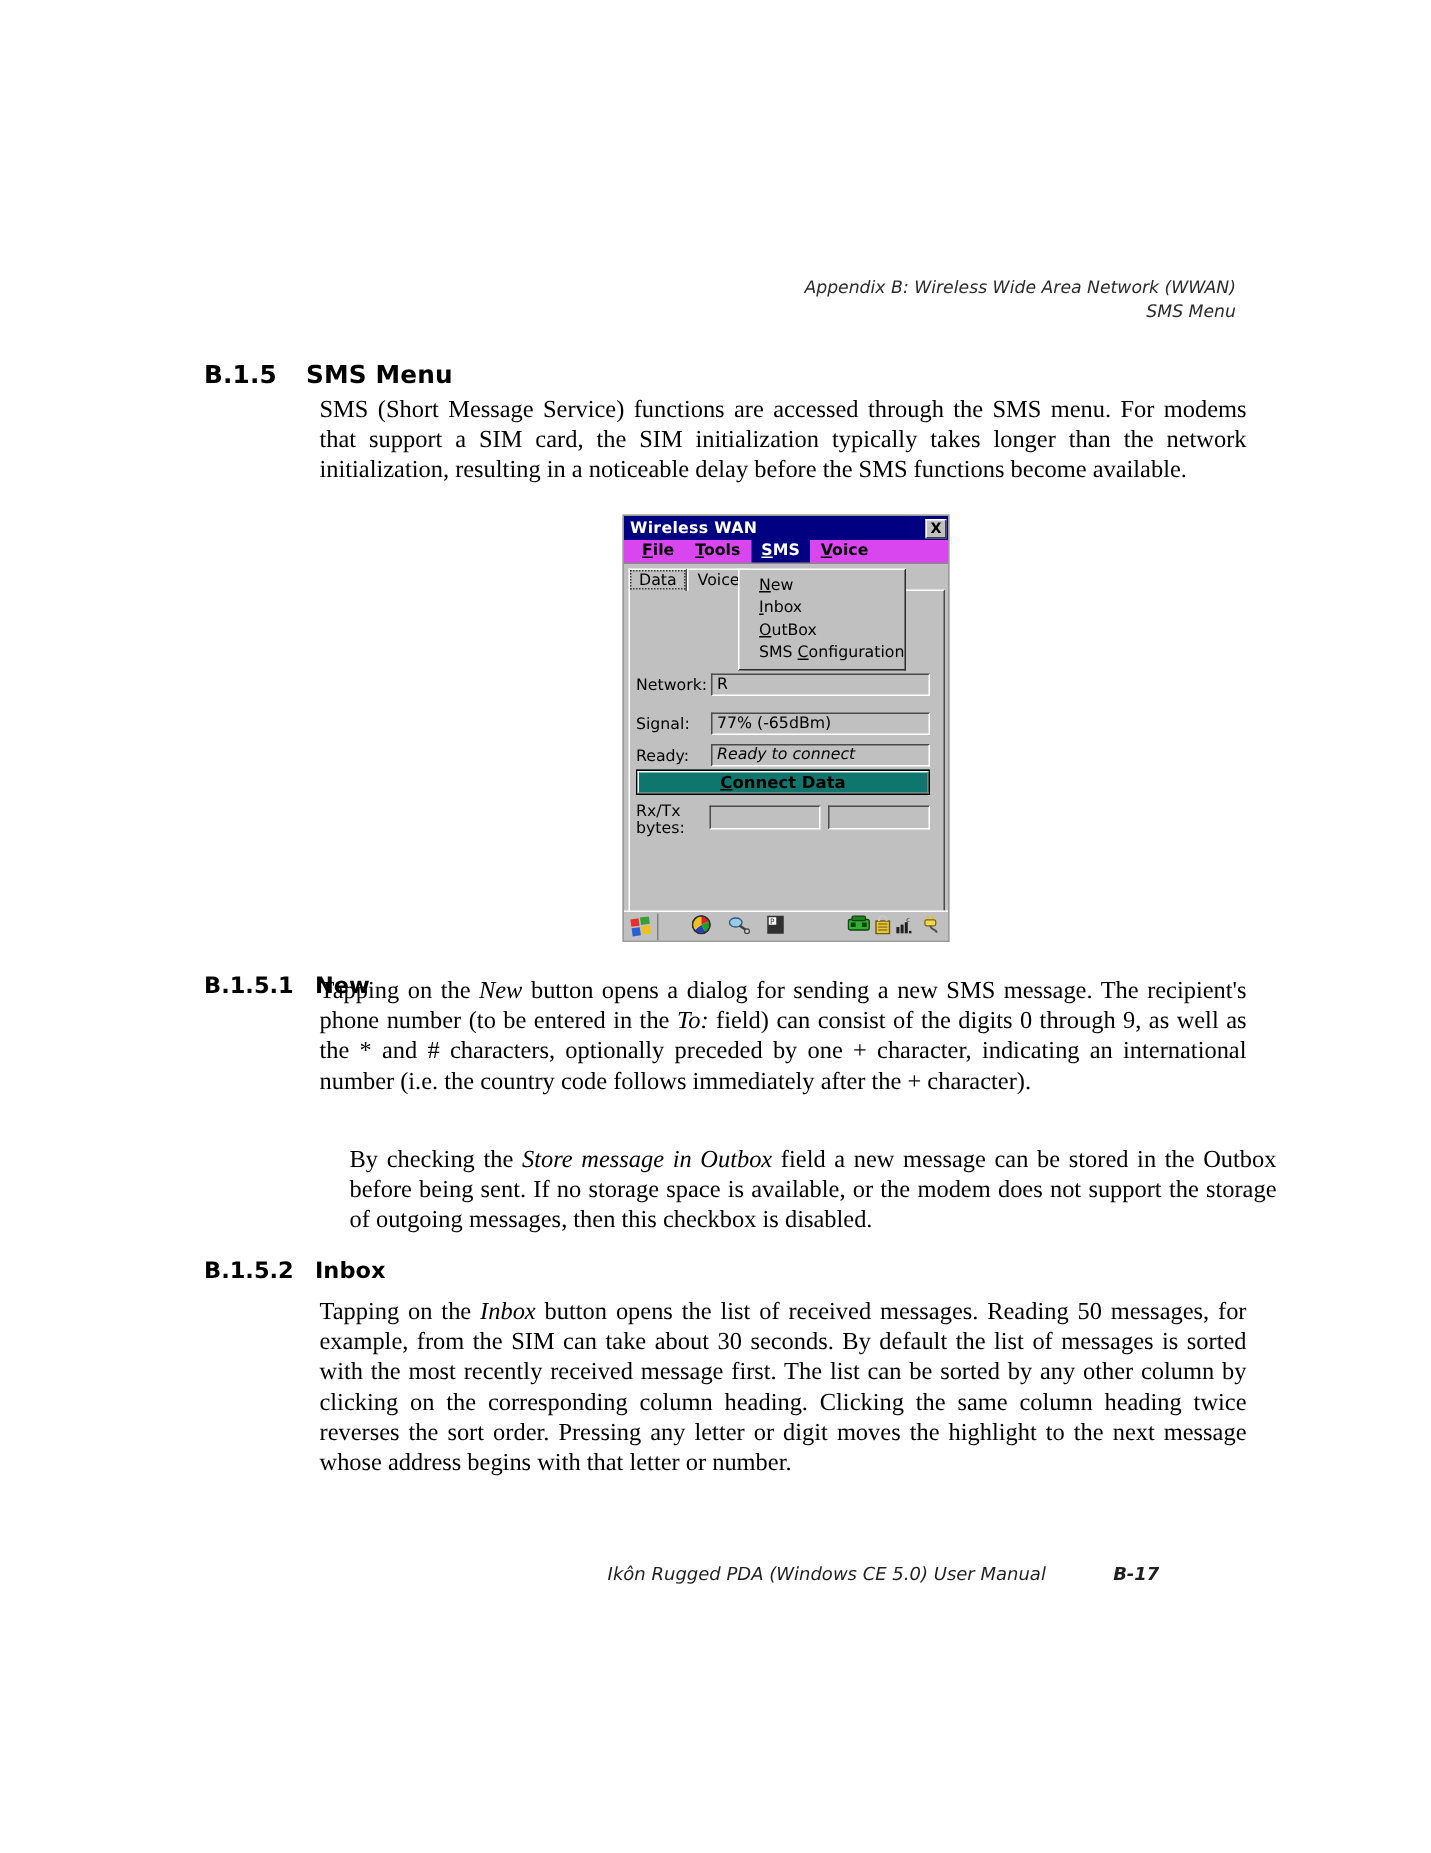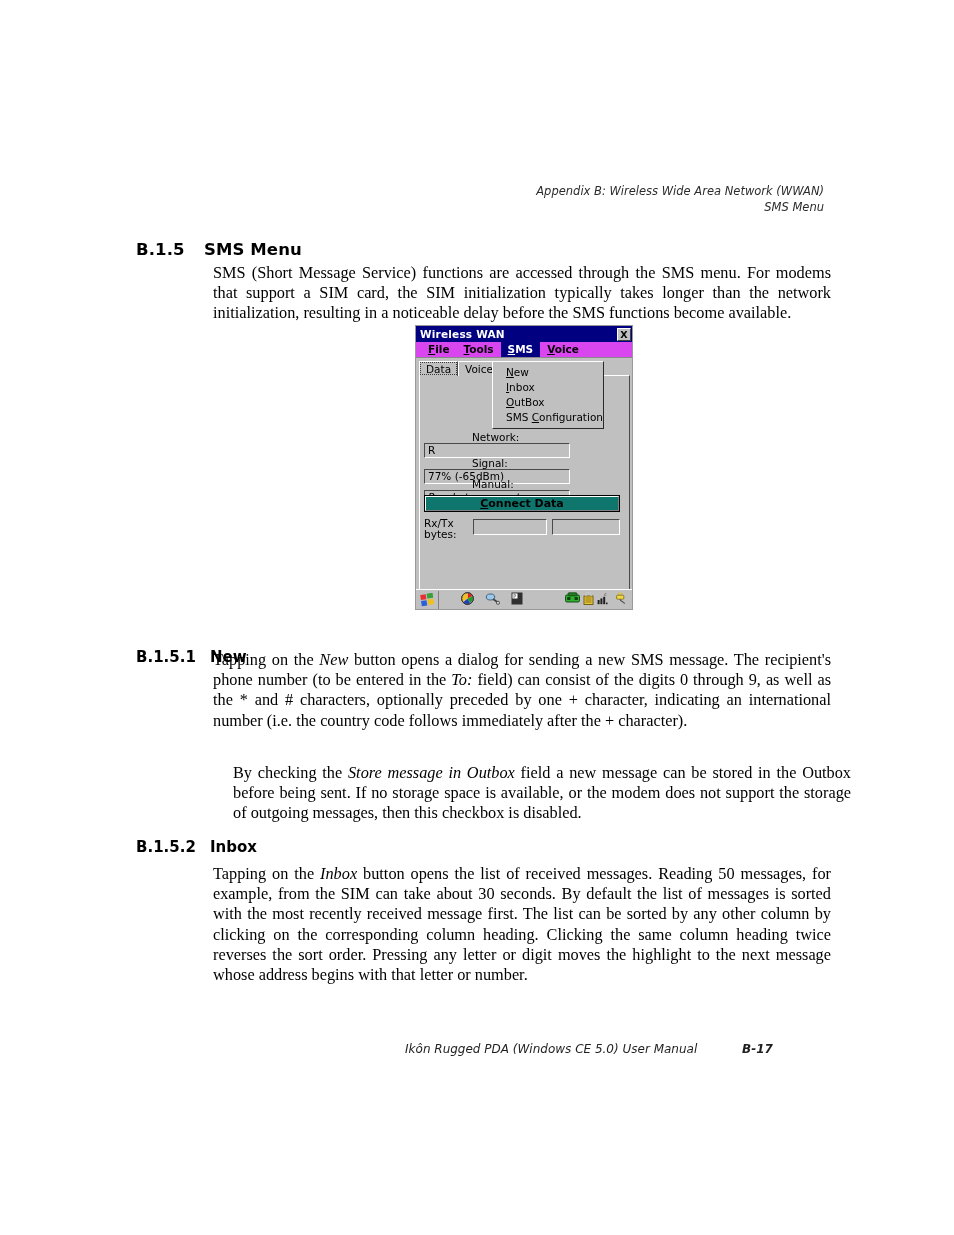--- a/index.html
+++ b/index.html
@@ -86,21 +86,21 @@
   .page-footer .pagenum {
     font-weight: bold;
     font-style: italic;
     margin-left: 41px;
   }
 
   
   .pda-shot {
     position: absolute;
     left: 415px;
-    top: 325px;
+    top: 343px;
     width: 218px;
     height: 285px;
     background: #c0c0c0;
     border: 1px solid #9a9a9a;
     box-sizing: border-box;
     font-family: "DejaVu Sans", sans-serif;
     font-size: 11px;
     color: #000;
     overflow: hidden;
   }
@@ -202,21 +202,20 @@
     border-bottom: 1px solid #4a4a4a;
     box-sizing: border-box;
   }
 
   
   .field-row {
     position: absolute;
     display: flex;
     align-items: center;
     left: 8px;
-    flex-direction: column;
   }
   .field-label {
     font-size: 10.5px;
     width: 50px;
     flex: none;
     color: #000;
   }
   .field-box {
     height: 15px;
     background: #c0c0c0;
@@ -380,21 +379,21 @@
     <span class="field-label">Network:</span>
     <span class="field-box" style="width:146px;">R</span>
   </div>
 
   <div class="field-row" style="top:131px;">
     <span class="field-label">Signal:</span>
     <span class="field-box" style="width:146px;">77% (-65dBm)</span>
   </div>
 
   <div class="field-row" style="top:152px;">
-    <span class="field-label">Manual:</span>
+    <span class="field-label">Ready:</span>
     <span class="field-box" style="width:146px;font-style:italic;">Ready to connect</span>
   </div>
 
   <div class="pda-button">
     <div class="inner"><u>C</u>onnect Data</div>
   </div>
 
   <div class="rxtx-label">
     <div>Rx/Tx</div>
     <div>bytes:</div>

